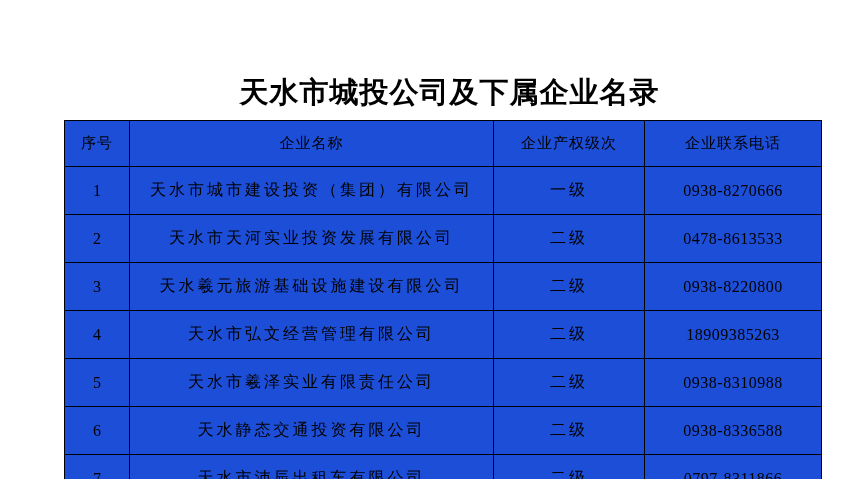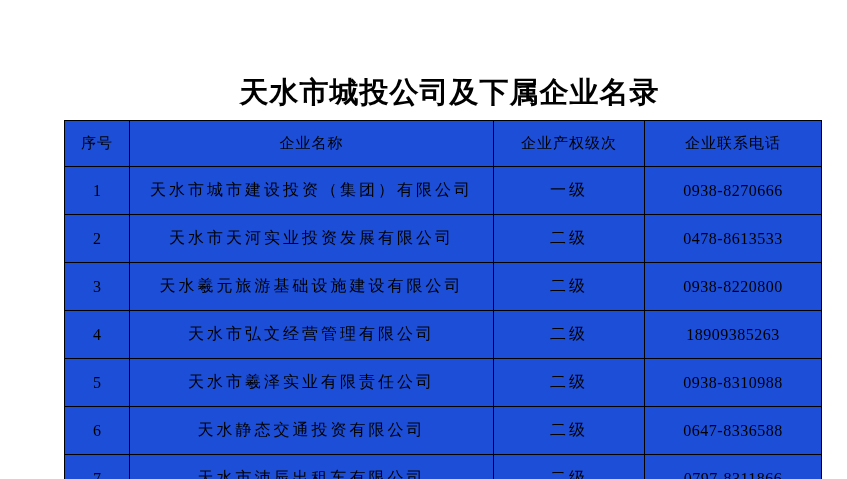--- a/index.html
+++ b/index.html
@@ -128,21 +128,21 @@
       <tr>
         <td class="cell-no">5</td>
         <td class="cell-name">天水市羲泽实业有限责任公司</td>
         <td class="cell-level">二级</td>
         <td class="cell-phone">0938-8310988</td>
       </tr>
       <tr>
         <td class="cell-no">6</td>
         <td class="cell-name">天水静态交通投资有限公司</td>
         <td class="cell-level">二级</td>
-        <td class="cell-phone">0647-8336588</td>
+        <td class="cell-phone">0938-8336588</td>
       </tr>
       <tr>
         <td class="cell-no">7</td>
         <td class="cell-name">天水市沛辰出租车有限公司</td>
         <td class="cell-level">二级</td>
         <td class="cell-phone">0797-8311866</td>
       </tr>
     </tbody>
   </table>
 

